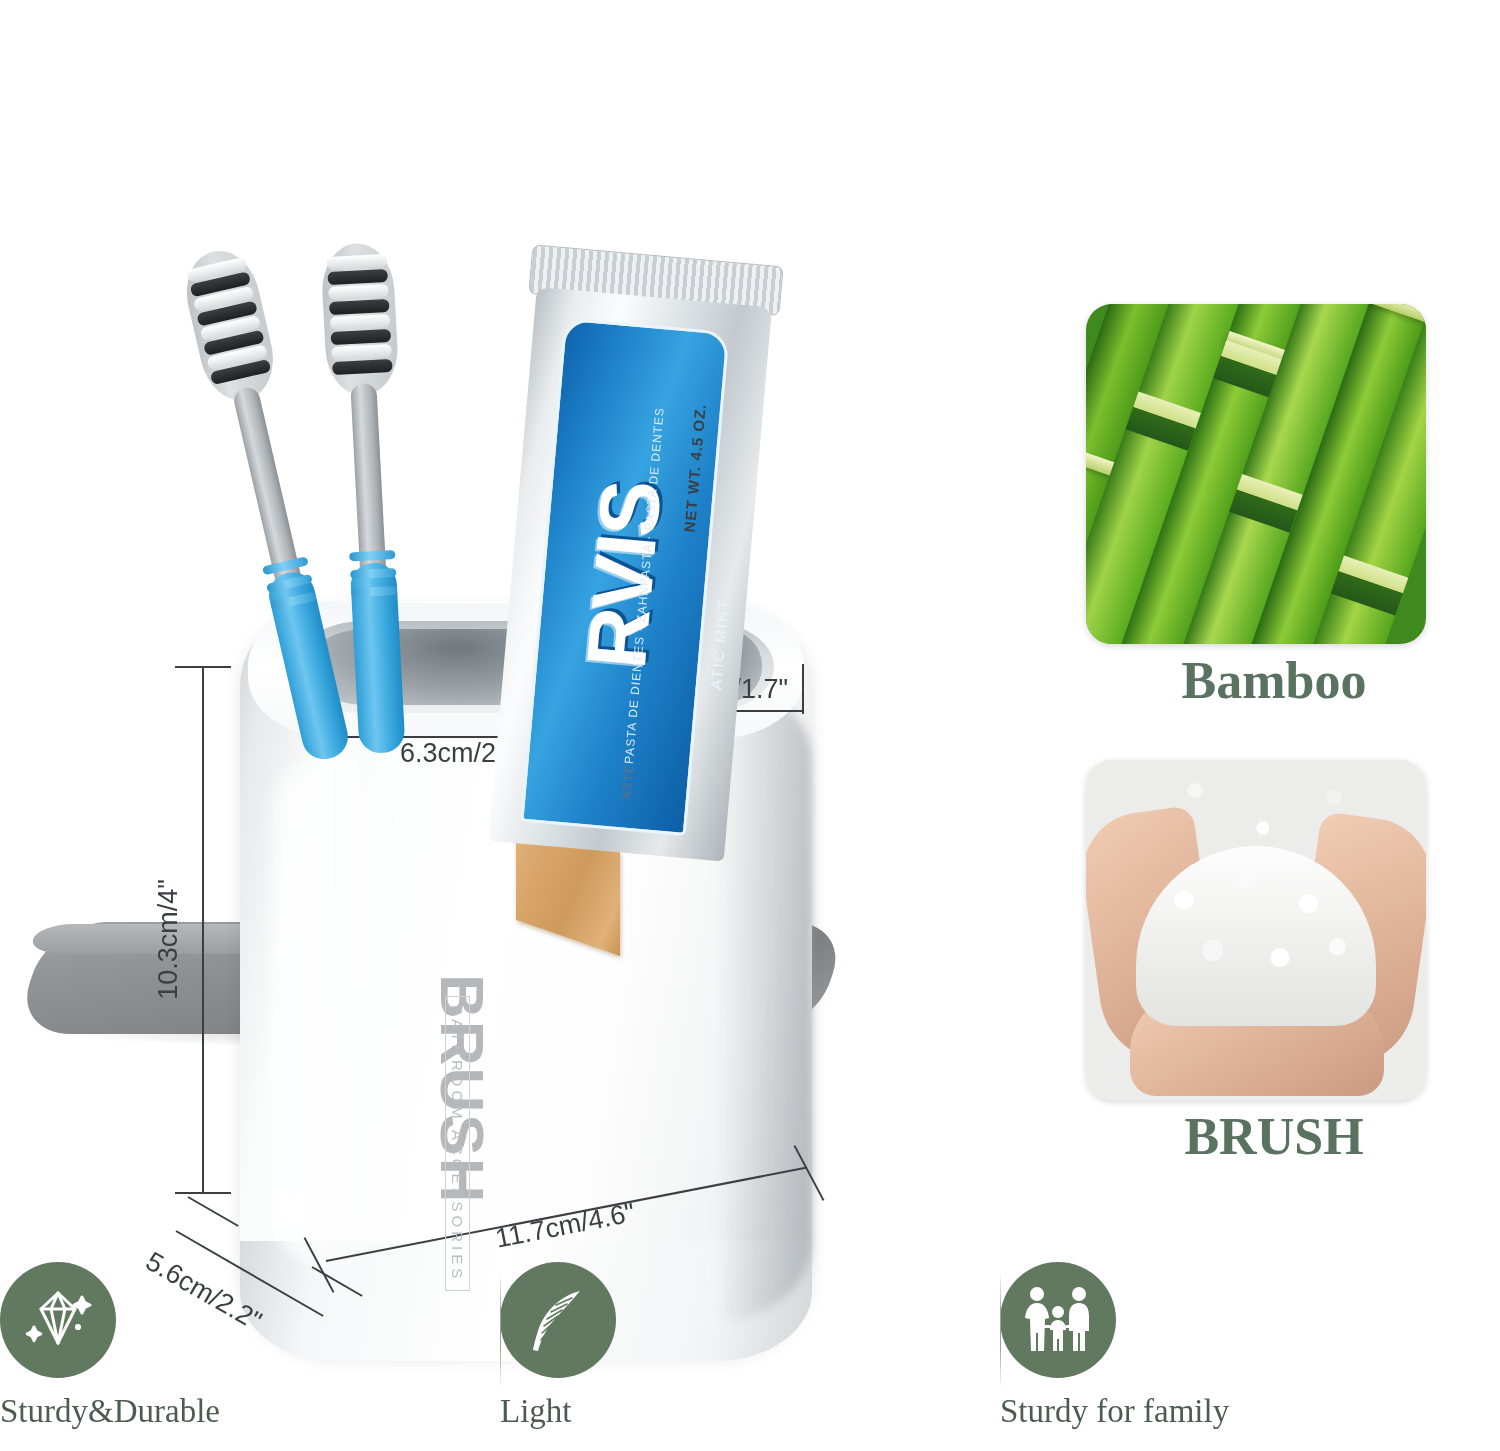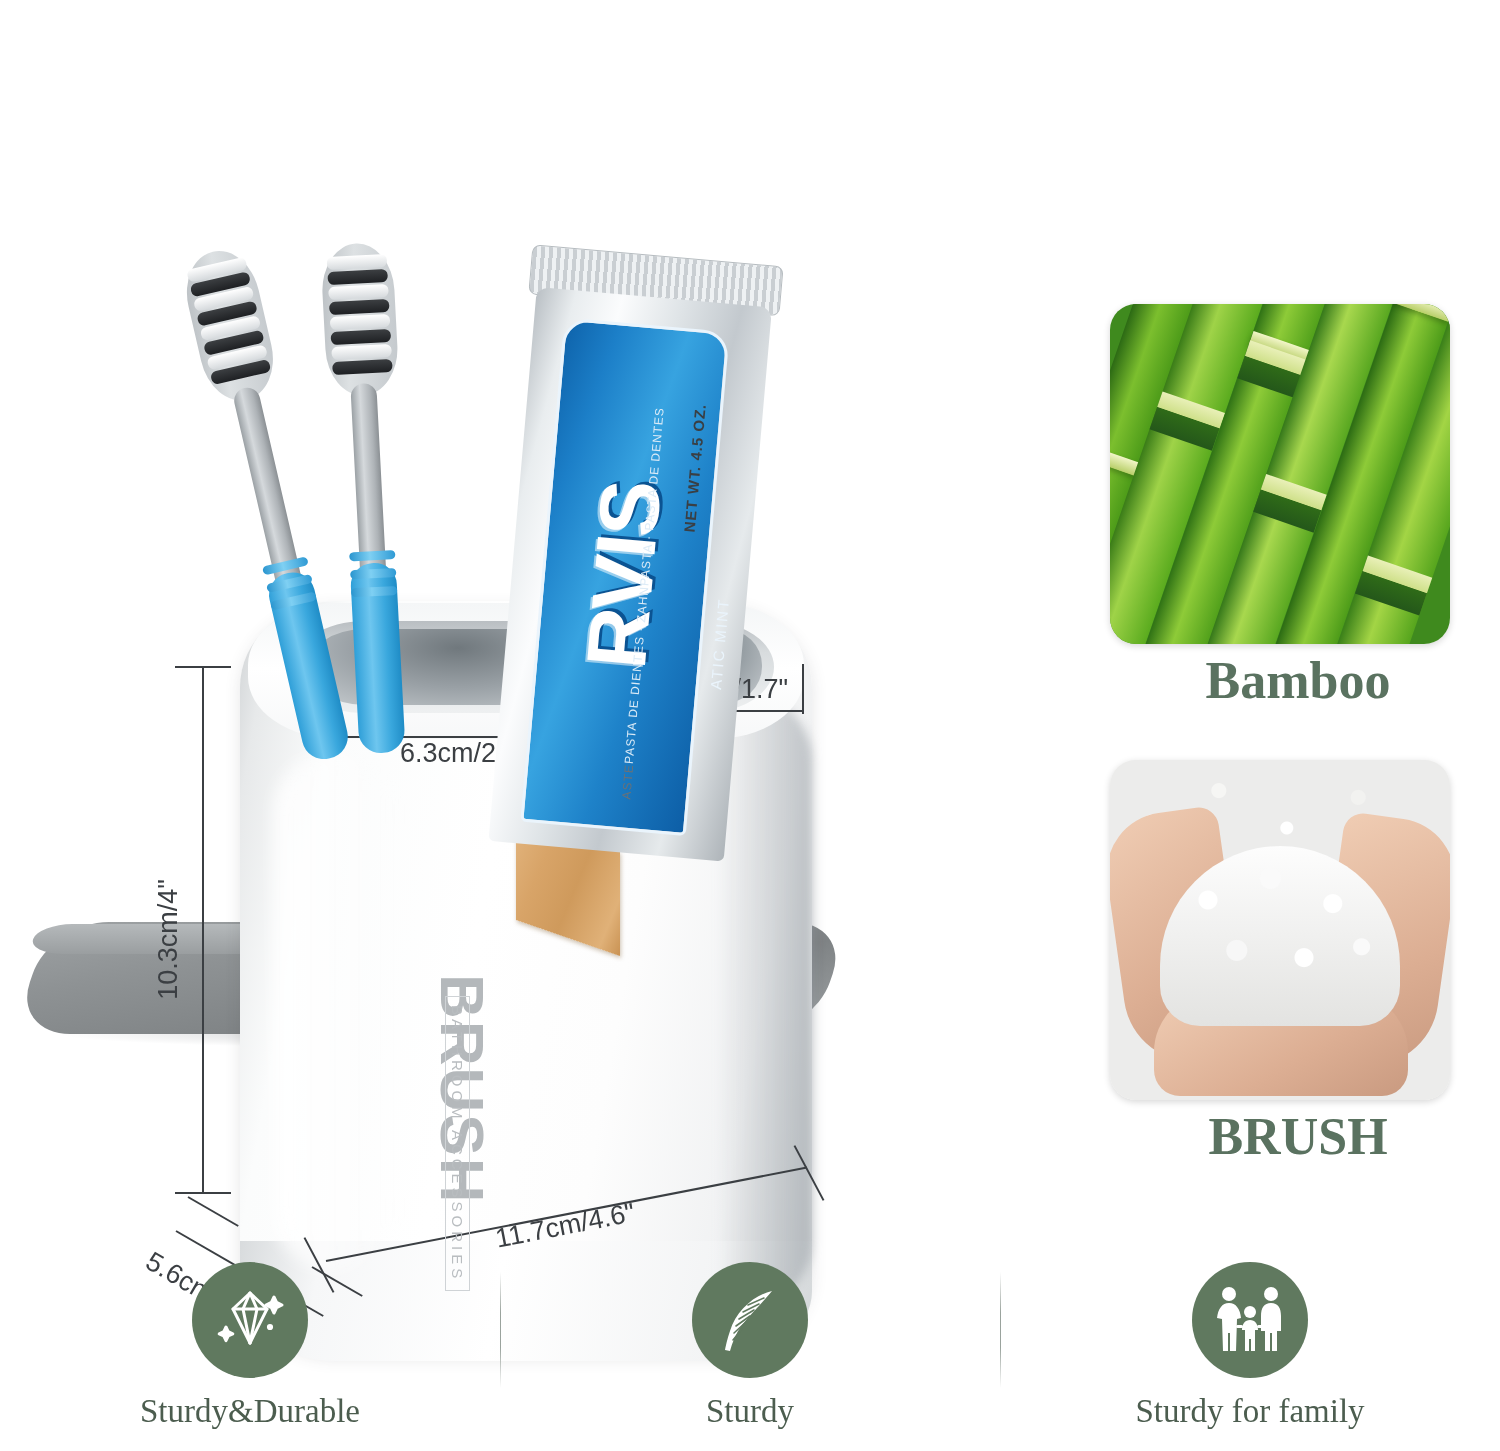--- a/index.html
+++ b/index.html
@@ -111,21 +111,21 @@
       letter-spacing:4px;white-space:nowrap;border:1px solid #cfd3d6;padding:3px 8px;}
 
   
   .dim-txt{position:absolute;color:#3b3f43;font-family:"Liberation Sans",sans-serif;
       font-size:27px;letter-spacing:0px;white-space:nowrap;}
   .ln{position:absolute;background:#3b3f43;}
   .ln-h{height:2px;}
   .ln-v{width:2px;}
 
   
-  .mat{position:absolute;width:376px;margin-left:24px;}
+  .mat{position:absolute;width:376px;}
   .mat-img{width:340px;height:340px;border-radius:26px;overflow:hidden;position:relative;
       box-shadow:0 2px 7px rgba(0,0,0,.16);}
   .mat-cap{margin-top:8px;text-align:center;color:#5a7260;
       font-family:"Liberation Serif",serif;font-weight:700;font-size:52px;line-height:58px;}
 
   
   .bamboo{position:absolute;inset:0;background:#3f8a1e;}
   .stalk{position:absolute;top:-30%;height:160%;border-radius:18px;transform:rotate(19deg);}
   .node{position:absolute;left:0;right:0;height:14px;
       background:linear-gradient(180deg,#f2f6c9,#b9cf6a);box-shadow:0 3px 5px rgba(30,60,10,.35);}
@@ -154,21 +154,21 @@
         radial-gradient(circle at 46% 18%,#fafafa 0 10px,rgba(255,255,255,0) 11px),
         radial-gradient(circle at 72% 32%,#fff 0 9px,rgba(255,255,255,0) 10px),
         radial-gradient(circle at 32% 58%,#f7f7f7 0 10px,rgba(255,255,255,0) 11px),
         radial-gradient(circle at 60% 62%,#fff 0 9px,rgba(255,255,255,0) 10px),
         radial-gradient(circle at 84% 56%,#fafafa 0 8px,rgba(255,255,255,0) 9px),
         linear-gradient(180deg,#fdfdfd,#e3e3e1);}
 
   
   .features{position:absolute;left:0;top:1262px;width:1500px;height:189px;
       display:flex;align-items:flex-start;}
-  .feat{position:relative;flex:1 1 0;display:flex;flex-direction:column;align-items:center;}
+  .feat{position:relative;flex:1 1 0;display:flex;flex-direction:column;}
   .feat-sep{position:absolute;left:0;top:10px;width:1px;height:116px;
       background:linear-gradient(180deg,rgba(80,90,85,0),#9aa39d 35%,#9aa39d 65%,rgba(80,90,85,0));}
   .feat-circle{width:116px;height:116px;border-radius:50%;background:#60795f;
       display:flex;align-items:center;justify-content:center;}
   .feat-label{margin-top:14px;color:#4c5d4f;font-family:"Liberation Serif",serif;
       font-size:33px;line-height:38px;white-space:nowrap;}
 </style>
 </head>
 <body>
 
@@ -347,21 +347,21 @@
           <g stroke="#60795f" stroke-width="1.6" stroke-linecap="round">
             <path d="M50 15 L34 22"></path>
               <path d="M45 21 L29 29"></path>
               <path d="M40 27 L25 36"></path>
             <path d="M36 33 L22 43"></path>
               <path d="M32 39 L20 50"></path>
               <path d="M28 46 L19 57"></path>
           </g>
         </svg>
       </div>
-      <div class="feat-label">Sturdy</div>
+      <div class="feat-label">Light</div>
     </div>
 
     <div class="feat">
       <div class="feat-sep"></div>
       <div class="feat-circle">
         <svg width="78" height="70" viewBox="0 0 78 70" fill="#fff">
           <circle cx="18" cy="9" r="7"></circle>
           <path d="M18 18 C11 18 7 24 6 33 L11 34 L12 66 L17 66 L17 48 L19 48 L19 66 L25 66 L26 34 L30 33 C29 24 25 18 18 18 Z"></path>
           <circle cx="39" cy="27" r="6"></circle>
           <path d="M39 35 C34 35 31 39 31 45 L34 45 L34 66 L38 66 L38 54 L40 54 L40 66 L44 66 L44 45 L47 45 C47 39 44 35 39 35 Z"></path>

